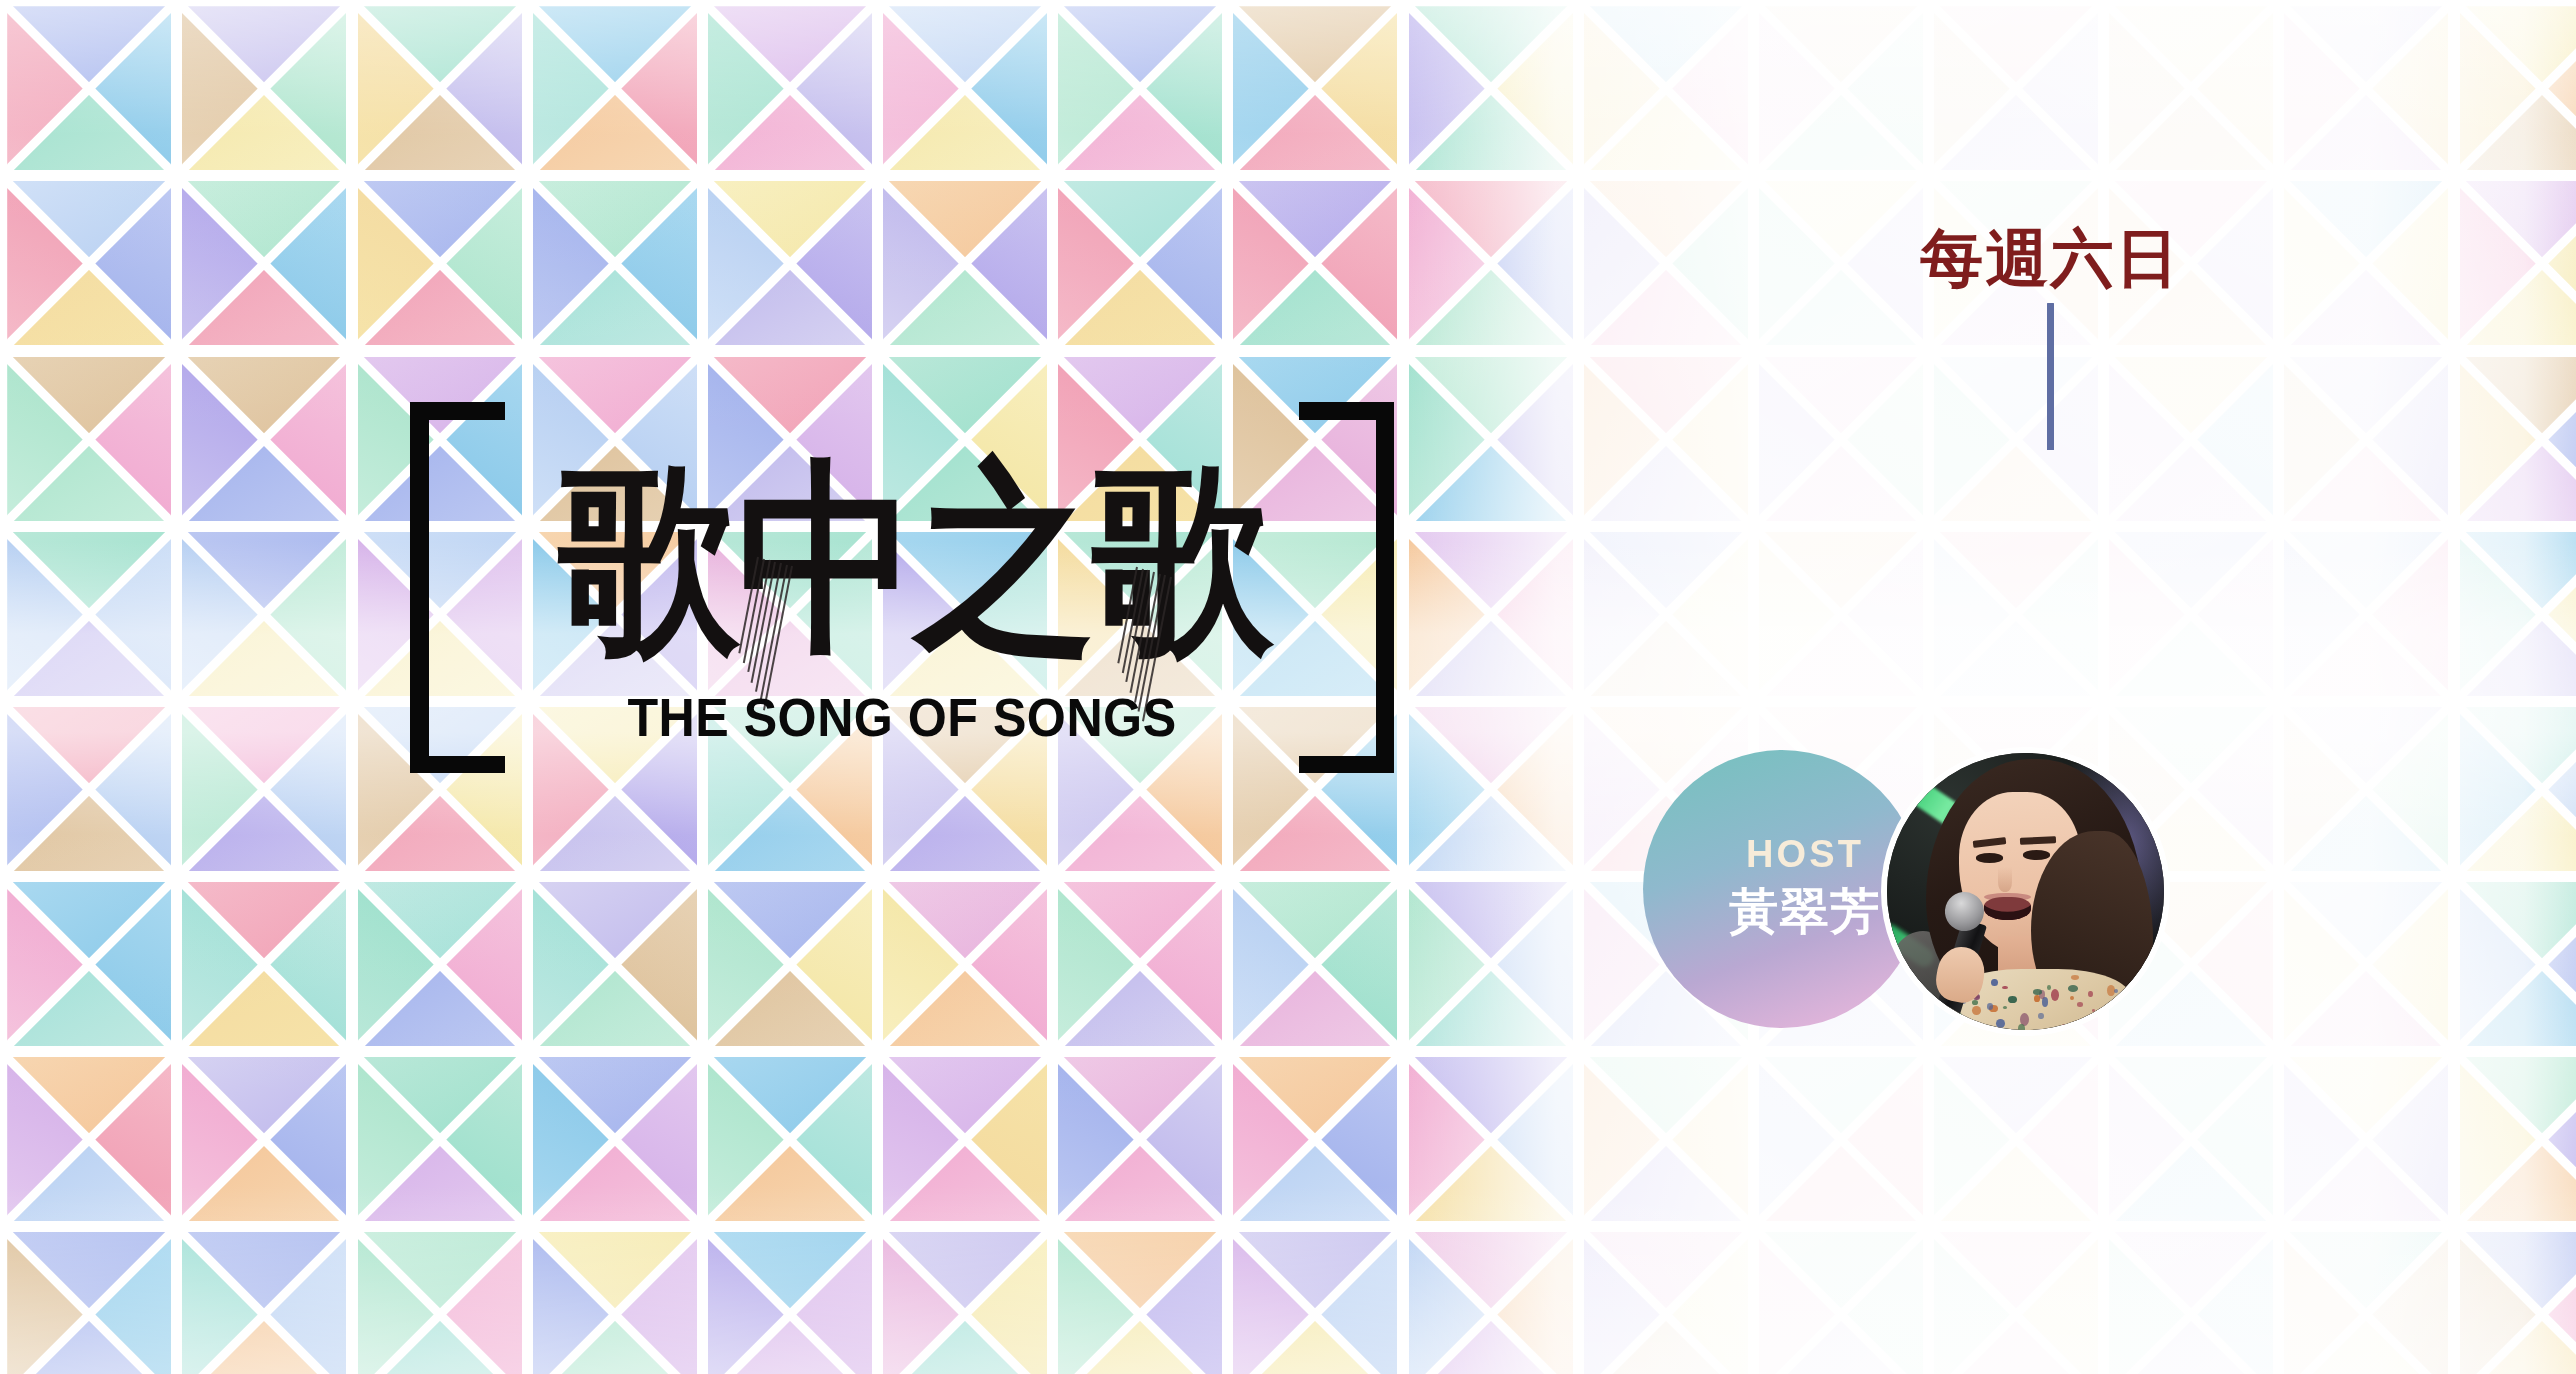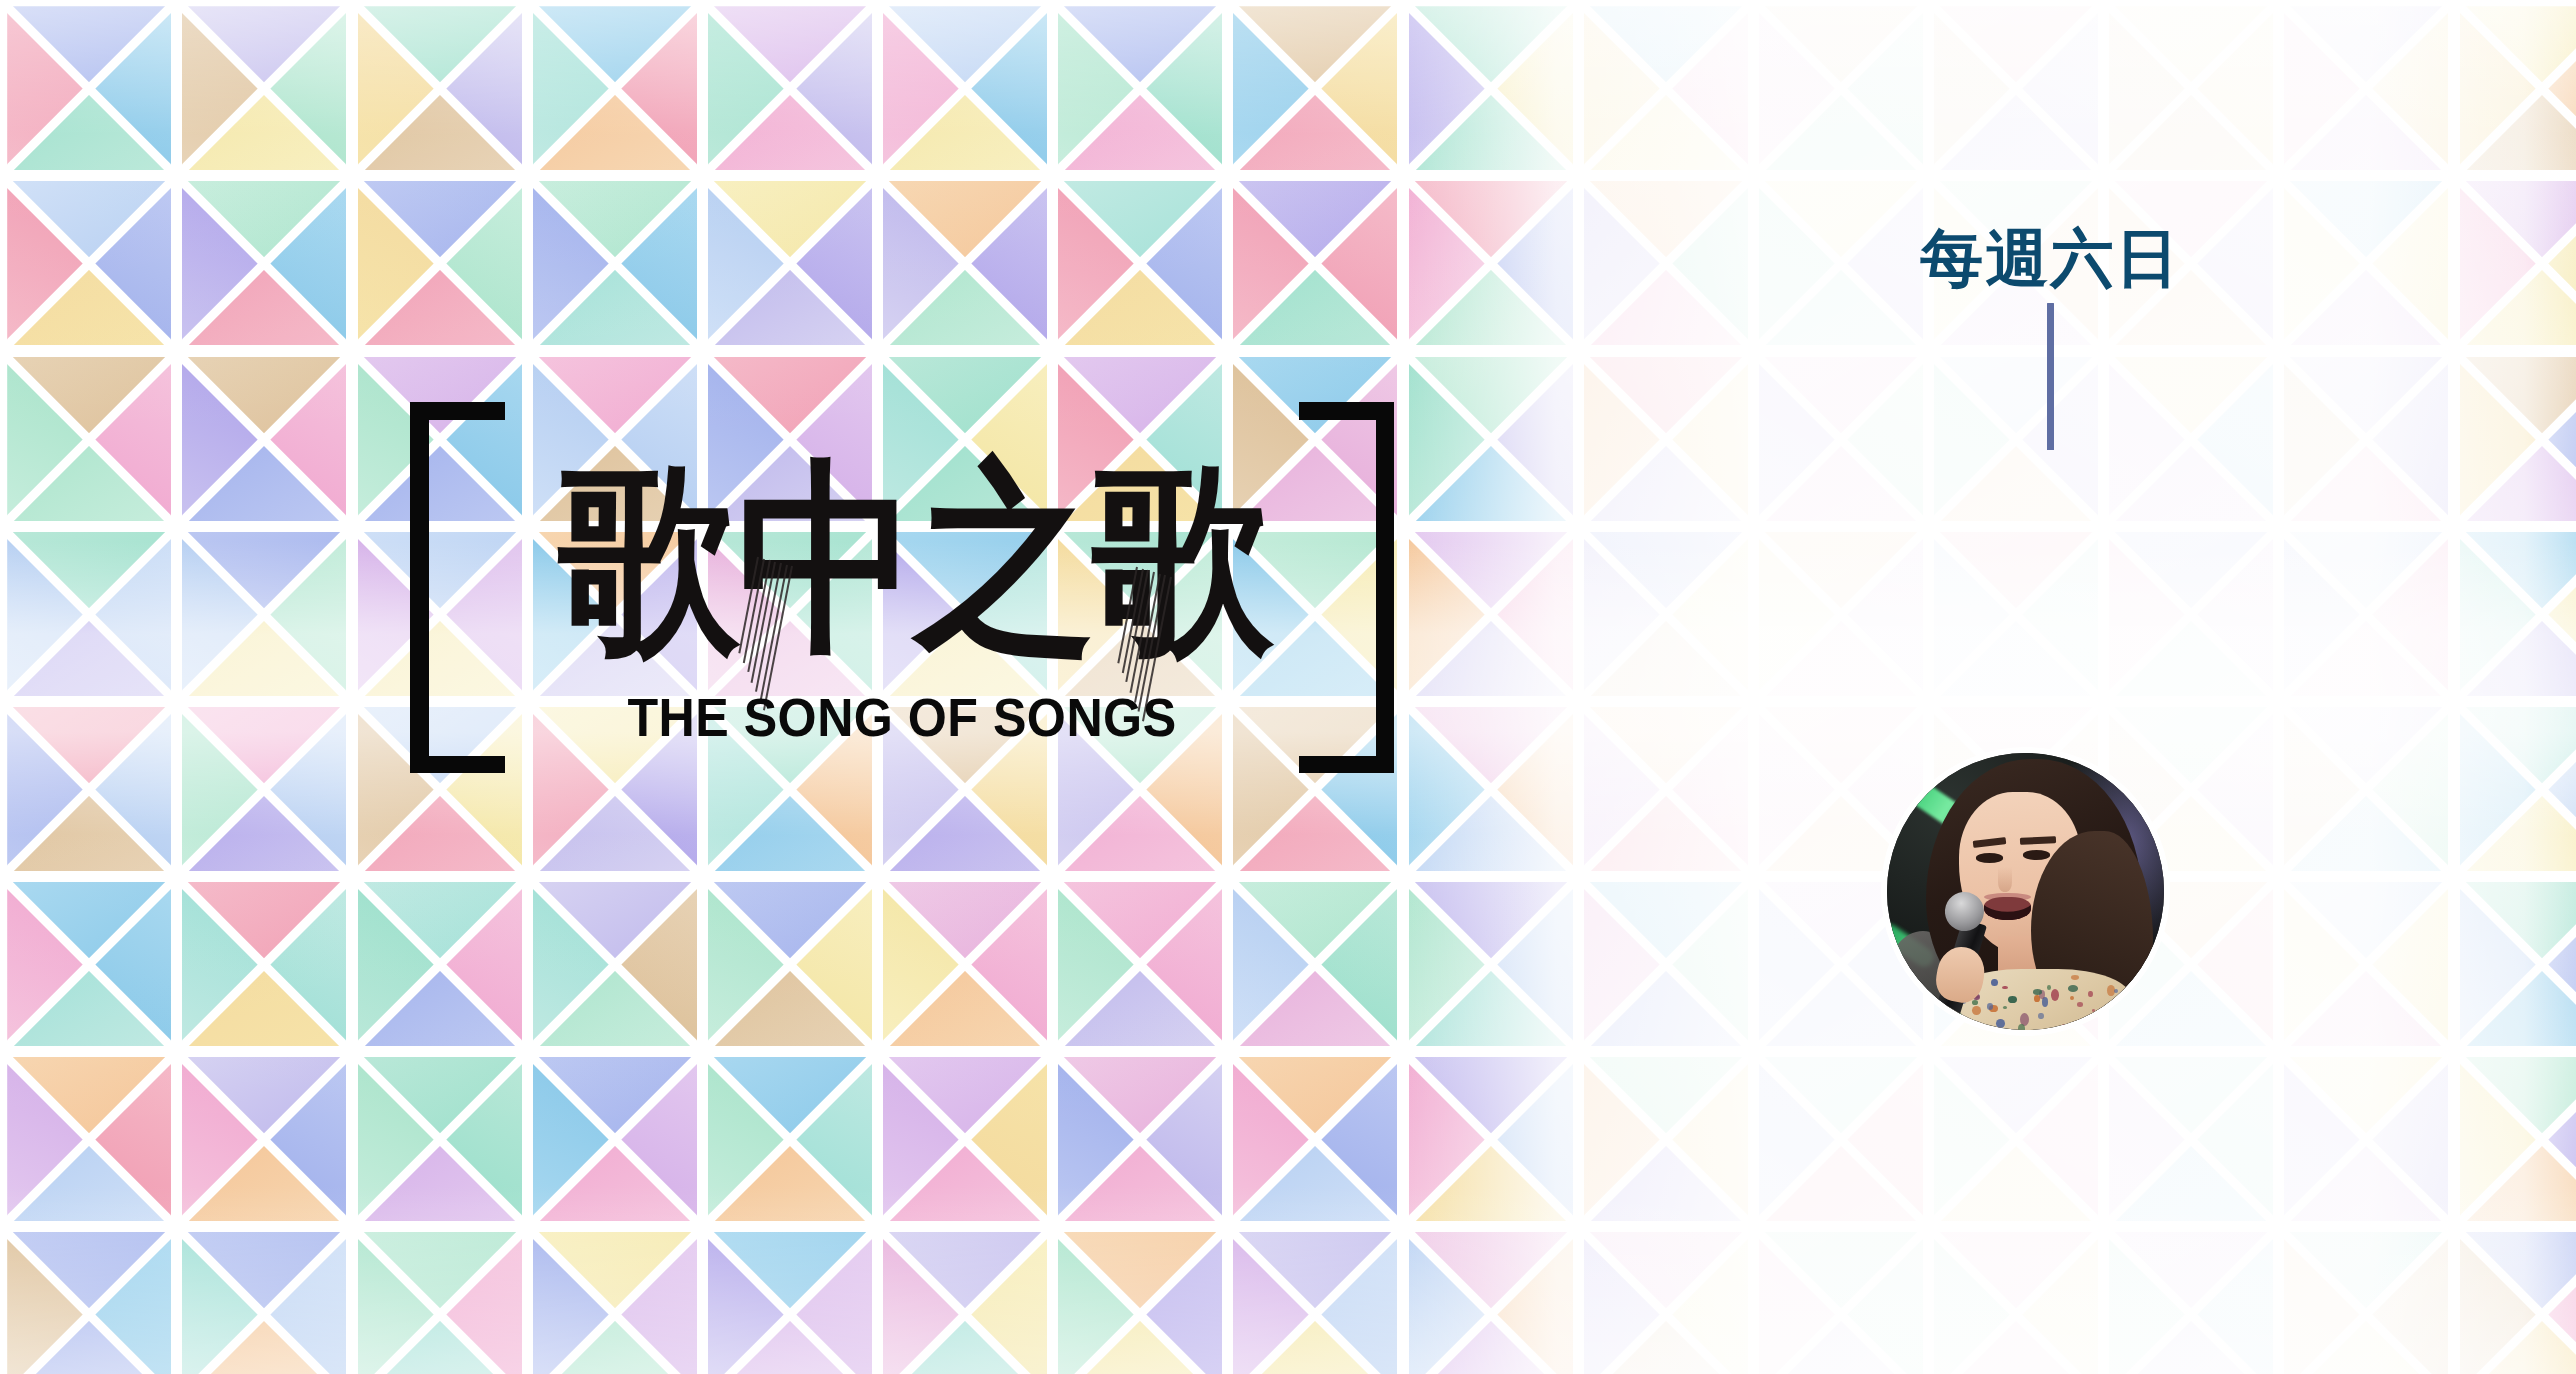--- a/index.html
+++ b/index.html
@@ -78,21 +78,21 @@
     position:absolute;left:0;right:0;top:284px;text-align:center;
     font-family:"Liberation Sans","DejaVu Sans",sans-serif;
     font-weight:700;font-size:54px;letter-spacing:0.5px;color:#0a0a0a;
     transform:scaleX(0.93);
   }
 
   
   #schedule{position:absolute;left:1834px;top:227px;width:433px;z-index:5;text-align:center;}
   #weekday{
     font-family:"DejaVu Sans","Liberation Sans",sans-serif;
-    font-size:63px;font-weight:700;color:#0c4a6e;letter-spacing:2.1px;line-height:1.0;
+    font-size:63px;font-weight:700;color:#7f1d1d;letter-spacing:2.1px;line-height:1.0;
   }
   .time{
     font-family:"Liberation Sans","DejaVu Sans",sans-serif;
     font-size:87px;font-weight:700;color:#5f6ea3;letter-spacing:1px;line-height:1.05;
   }
   #time-start{margin-top:16.5px;}
   #time-divider{width:6.2px;height:147px;background:#5f6ea3;margin:13.4px auto 12.4px auto;border-radius:0.5px;}
   #time-end{margin-bottom:0;}
 
   
@@ -1163,20 +1163,24 @@
     </div>
   </div>
 
   <div id="schedule">
     <div id="weekday">每週六日</div>
     <div id="time-divider"></div>
   </div>
 
   <div id="host-block">
 
+    <div id="host-circle">
+      <div id="host-label">HOST</div>
+      <div id="host-name">黃翠芳</div>
+    </div>
 
     <div id="host-photo">
       <div class="ph" id="ph-bg"></div>
       <div class="ph" id="ph-glow"></div>
       <div class="ph" id="ph-light1"></div>
       <div class="ph" id="ph-light2"></div>
       <div class="ph" id="ph-bgperson"></div>
       <div class="ph" id="ph-hair"></div>
       <div class="ph" id="ph-face"></div>
       <div class="ph" id="ph-brow-l"></div>

